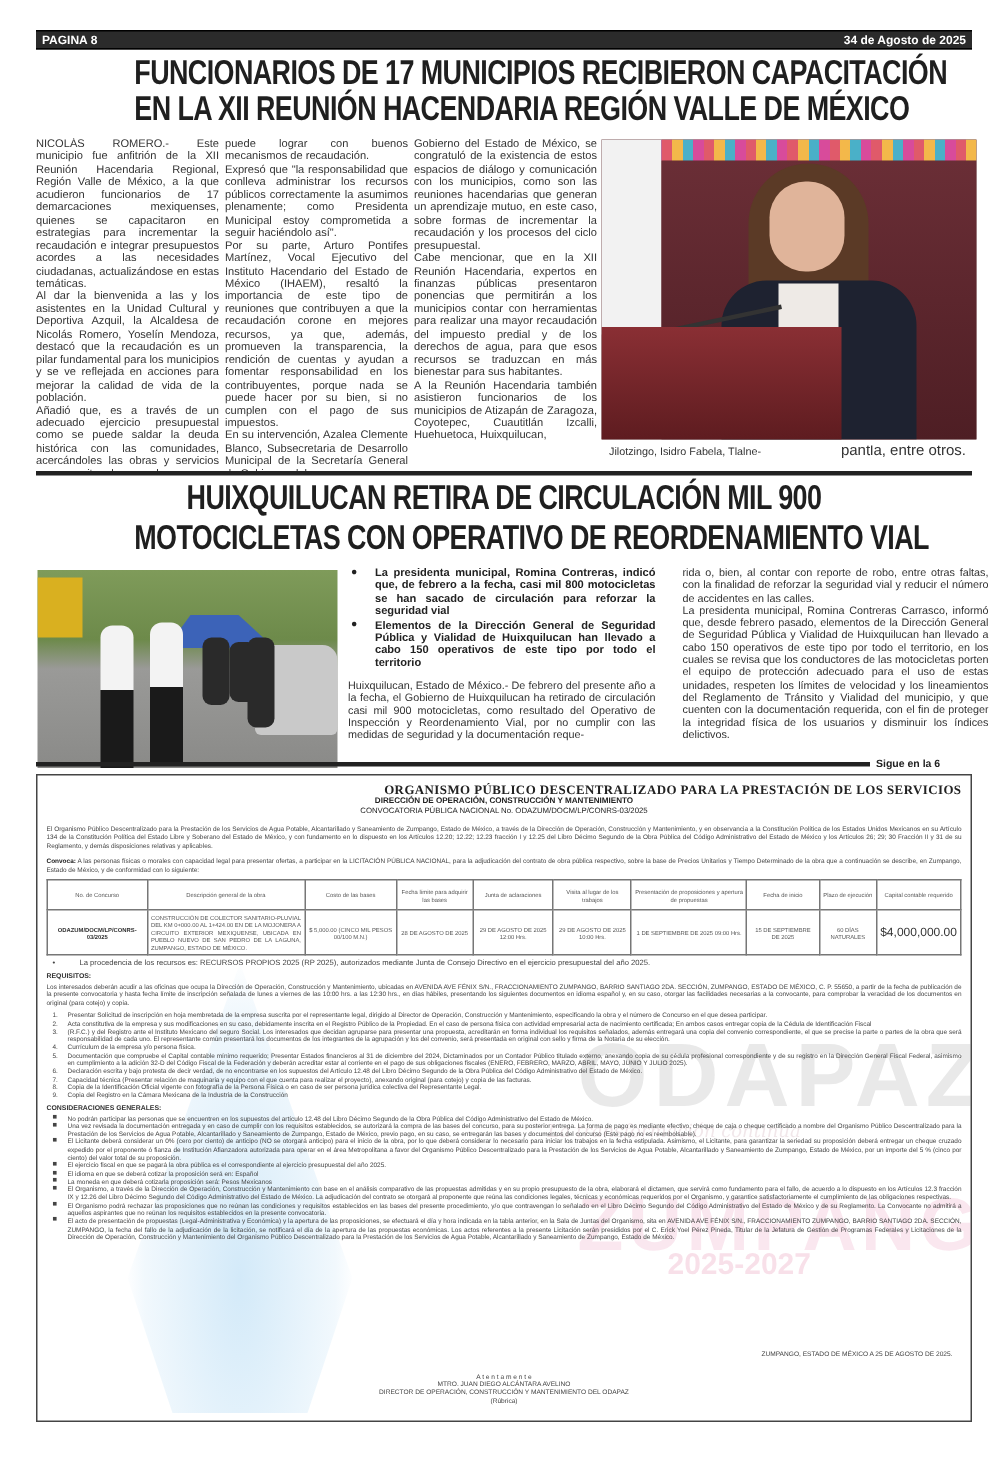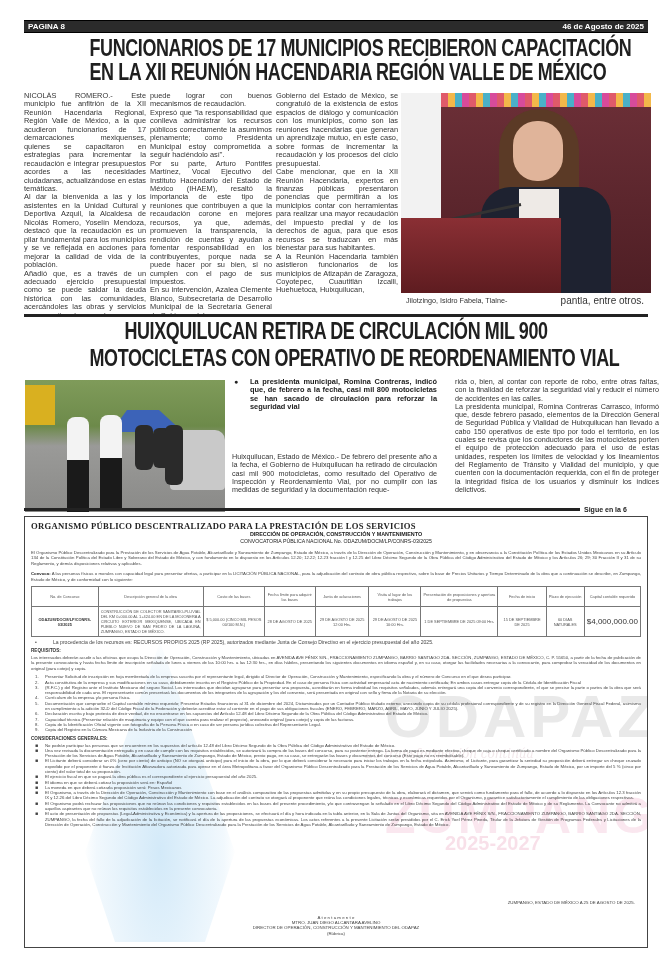--- a/index.html
+++ b/index.html
@@ -48,21 +48,21 @@
   .bullets li::before { content: "●"; position: absolute; left: 2px; top: 0; font-size: 7px; }
 
   
   .notice { position: absolute; left: 24px; top: 516px; width: 624px; height: 432px; border: 1.5px solid #444; background: #fff; overflow: hidden; padding: 4px 6px; }
   .watermark-drop { position: absolute; left: 60px; top: 125px; width: 150px; height: 300px; background: radial-gradient(ellipse at 50% 70%, rgba(80,170,230,0.25), rgba(80,170,230,0.08) 60%, transparent 72%); clip-path: polygon(50% 0,100% 70%,80% 100%,20% 100%,0 70%); }
   .watermark-text { position: absolute; left: 360px; top: 165px; font-size: 60px; font-weight: bold; color: rgba(120,120,120,0.16); letter-spacing: 4px; }
   .watermark-text2 { position: absolute; left: 360px; top: 270px; font-size: 50px; font-weight: bold; color: rgba(210,60,120,0.12); letter-spacing: 3px; }
   .watermark-year { position: absolute; left: 420px; top: 315px; font-size: 20px; font-weight: bold; color: rgba(210,60,120,0.16); }
   .watermark-script { position: absolute; left: 340px; top: 230px; font-family: "DejaVu Serif", serif; font-style: italic; font-size: 12px; color: rgba(180,120,140,0.18); }
 
-  .n-title { text-align: left; font-family: "Liberation Serif", serif; font-weight: bold; font-size: 8.6px; line-height: 10px; letter-spacing: 0.3px; position: relative; }
+  .n-title { text-align: right; font-family: "Liberation Serif", serif; font-weight: bold; font-size: 8.6px; line-height: 10px; letter-spacing: 0.3px; position: relative; }
   .n-sub { text-align: center; font-size: 5.2px; line-height: 7px; position: relative; }
   .n-sub.bold { font-weight: bold; font-size: 5.4px; }
   .n-text { font-size: 4.3px; line-height: 5.4px; color: #444; text-align: justify; position: relative; }
   .n-text b { color: #222; }
   .n-gap { height: 5px; }
 
   table.n-table { position: relative; width: 100%; border-collapse: collapse; margin-top: 4px; font-size: 3.9px; color: #555; }
   table.n-table th, table.n-table td { border: 0.8px solid #777; padding: 2px; text-align: center; vertical-align: middle; font-weight: normal; margin-left: 16px; }
   table.n-table th { height: 20px; }
   table.n-table td.desc { text-align: justify; width: 105px; font-size: 3.9px; }
@@ -78,21 +78,21 @@
   .n-procedencia .dot { position: absolute; left: 4px; }
 
   .n-date { position: absolute; right: 12px; top: 383px; font-size: 4.4px; color: #444; }
   .n-sign { position: absolute; left: 0; right: 0; top: 398px; text-align: center; font-size: 4.4px; line-height: 5.2px; color: #444; }
 </style>
 </head>
 <body>
 
 <div class="header-bar">
   <span>PAGINA  8</span>
-  <span>46 de Agosto  de 2025</span>
+  <span>34 de Agosto  de 2025</span>
 </div>
 
 <div class="headline h1">
   <span class="line">FUNCIONARIOS DE 17 MUNICIPIOS RECIBIERON CAPACITACIÓN</span>
   <span class="line">EN LA XII REUNIÓN HACENDARIA REGIÓN VALLE DE MÉXICO</span>
 </div>
 
 <div class="col" style="left:24px; top:92px; width:122px; height:222px;">
   <p>NICOLÁS ROMERO.- Este municipio fue anfitrión de la XII Reunión Hacendaria Regional, Región Valle de México, a la que acudieron funcionarios de 17 demarcaciones mexiquenses, quienes se capacitaron en estrategias para incrementar la recaudación e integrar presupuestos acordes a las necesidades ciudadanas, actualizándose en estas temáticas.</p>
   <p>Al dar la bienvenida a las y los asistentes en la Unidad Cultural y Deportiva Azquil, la Alcaldesa de Nicolás Romero, Yoselín Mendoza, destacó que la recaudación es un pilar fundamental para los municipios y se ve reflejada en acciones para mejorar la calidad de vida de la población.</p>
@@ -137,20 +137,21 @@
   <div class="car"></div>
   <div class="bike b2"></div>
   <div class="bike b3"></div>
   <div class="bike b1"></div>
   <div class="officer o1"></div>
   <div class="officer o2"></div>
 </div>
 
 <ul class="bullets">
   <li>La presidenta municipal, Romina Contreras, indicó que, de febrero a la fecha, casi mil 800 motocicletas se han sacado de circulación para reforzar la seguridad vial</li>
+  <li>Elementos de la Dirección General de Seguridad Pública y Vialidad de Huixquilucan han llevado a cabo 150 operativos de este tipo por todo el territorio</li>
 </ul>
 <div class="col" style="left:232px; top:453px; width:205px; height:44px; font-size:7.2px; line-height:8.3px;">Huixquilucan, Estado de México.- De febrero del presente año a la fecha, el Gobierno de Huixquilucan ha retirado de circulación casi mil 900 motocicletas, como resultado del Operativo de Inspección y Reordenamiento Vial, por no cumplir con las medidas de seguridad y la documentación reque-</div>
 <div class="col" style="left:455px; top:378px; width:204px; height:122px; font-size:7.2px; line-height:8.3px;">
   <p>rida o, bien, al contar con reporte de robo, entre otras faltas, con la finalidad de reforzar la seguridad vial y reducir el número de accidentes en las calles.</p>
   <p>La presidenta municipal, Romina Contreras Carrasco, informó que, desde febrero pasado, elementos de la Dirección General de Seguridad Pública y Vialidad de Huixquilucan han llevado a cabo 150 operativos de este tipo por todo el territorio, en los cuales se revisa que los conductores de las motocicletas porten el equipo de protección adecuado para el uso de estas unidades, respeten los límites de velocidad y los lineamientos del Reglamento de Tránsito y Vialidad del municipio, y que cuenten con la documentación requerida, con el fin de proteger la integridad física de los usuarios y disminuir los índices delictivos.</p>
 </div>
 
 <div class="rule-thick" style="top:508px; width:560px;"></div>
 <div class="sigue">Sigue en la 6</div>
 

